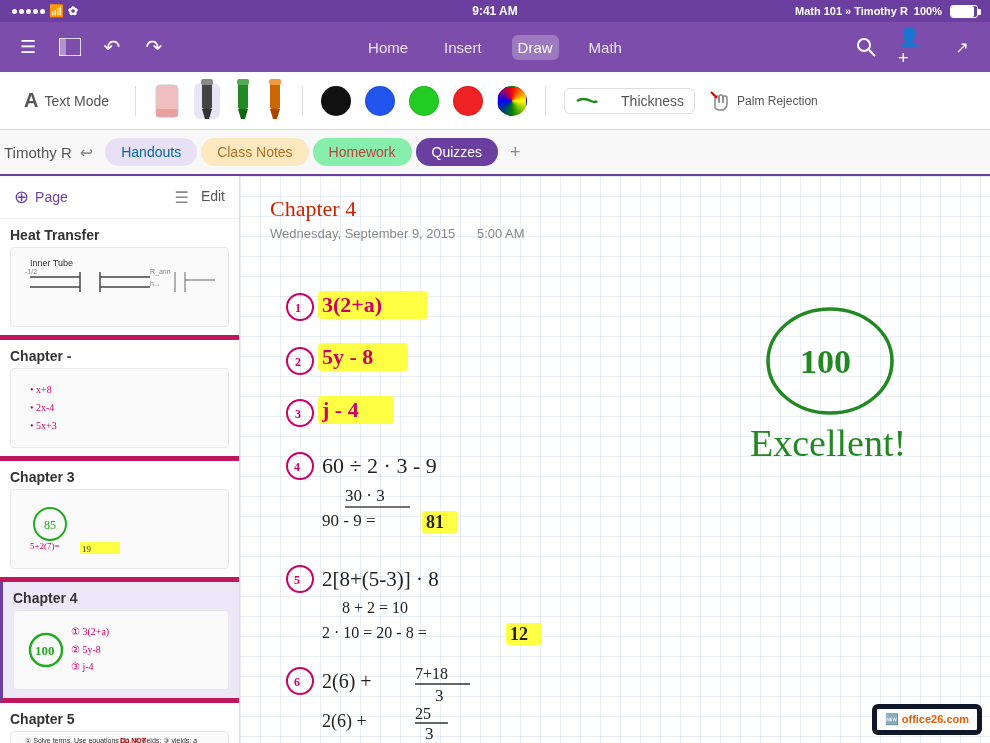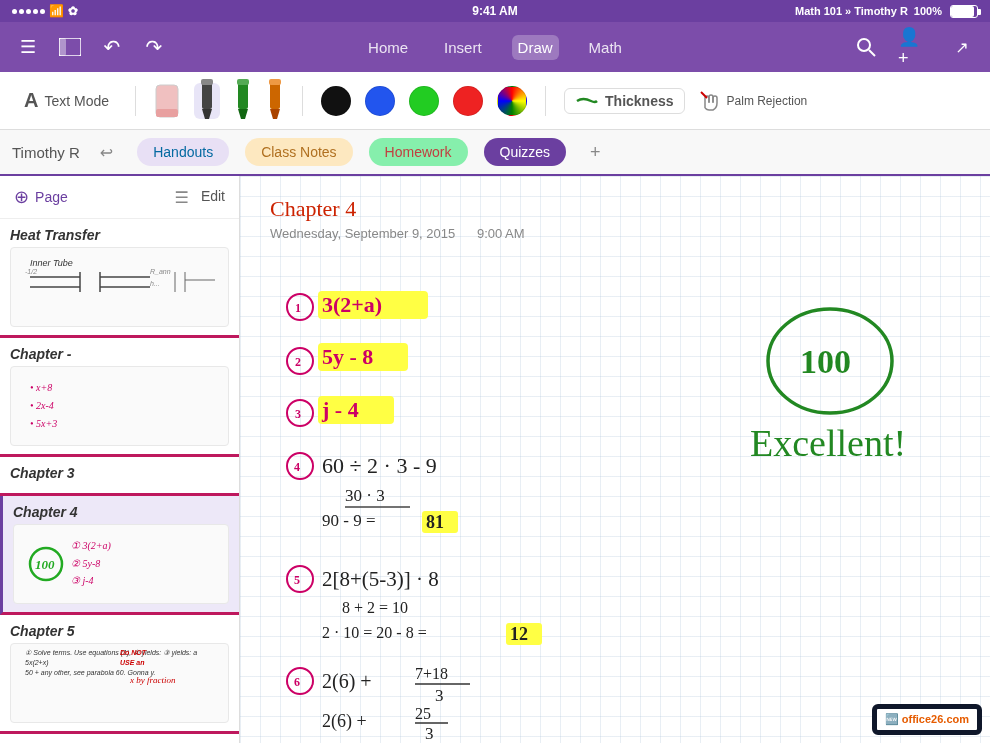--- a/index.html
+++ b/index.html
@@ -53,35 +53,35 @@
       padding: 0 16px;
       gap: 14px;
     }
     .text-mode-btn {
       display: flex; align-items: center; gap: 6px;
       font-size: 14px; color: #555; cursor: pointer;
       padding: 4px 8px; border-radius: 6px;
     }
     .text-mode-btn .a-icon { font-size: 20px; font-weight: bold; color: #555; }
     .color-swatch { width: 30px; height: 30px; border-radius: 50%; cursor: pointer; border: 1px solid rgba(0,0,0,0.1); }
-    .thickness-btn { display: flex; align-items: center; gap: 6px; font-size: 14px; color: #555; cursor: pointer; border: 1px solid #ddd; border-radius: 6px; padding: 4px 10px; font-weight: bold; }
+    .thickness-btn { display: flex; align-items: center; gap: 22px; font-size: 14px; color: #555; cursor: pointer; border: 1px solid #ddd; border-radius: 6px; padding: 4px 10px; }
     .palm-rejection-btn { display: flex; align-items: center; gap: 6px; font-size: 12px; color: #555; cursor: pointer; }
     .separator { width: 1px; height: 30px; background: #ddd; margin: 0 4px; }
     .pen-tool { display: flex; align-items: flex-end; height: 36px; cursor: pointer; }
     .pen-tool.selected { background: rgba(100,80,200,0.15); border-radius: 6px; padding: 0 4px; }
 
     
     .notebook-row {
       height: 46px;
       background: #f8f8f8;
       border-bottom: 2px solid #6b3fa0;
       display: flex;
       align-items: center;
-      padding: 0 12px;
-      gap: 12px;
+      padding: 0 4px;
+      gap: 0;
     }
     .notebook-name { font-size: 15px; color: #555; font-weight: 500; padding-right: 8px; }
     .undo-icon { font-size: 16px; color: #888; cursor: pointer; margin-right: 12px; }
     .tab { padding: 6px 16px; border-radius: 20px; font-size: 14px; font-weight: 500; cursor: pointer; margin-right: 4px; }
     .tab-handouts { background: #e8e0f5; color: #0369a1; }
     .tab-classnotes { background: #fde8c0; color: #b07020; }
     .tab-homework { background: #86efac; color: #c04040; }
     .tab-quizzes { background: #6b3fa0; color: white; }
     .add-tab { font-size: 18px; color: #888; cursor: pointer; padding: 0 8px; }
 
@@ -98,21 +98,21 @@
     }
     .sidebar-header {
       display: flex; align-items: center; justify-content: space-between;
       padding: 10px 14px;
       border-bottom: 1px solid #eee;
     }
     .add-page-btn { display: flex; align-items: center; gap: 6px; font-size: 14px; color: #6b3fa0; cursor: pointer; }
     .sidebar-icons { display: flex; gap: 12px; }
     .sidebar-icon { font-size: 16px; color: #888; cursor: pointer; }
 
-    .page-item { border-bottom: 3px solid #be185d; cursor: pointer; padding: 8px 10px; font-style: italic; }
+    .page-item { border-bottom: 5px solid #be185d; cursor: pointer; padding: 8px 10px; }
     .page-item.active { background: #ede8f8; border-left: 3px solid #6b3fa0; }
     .page-title-text { font-size: 14px; font-weight: 600; color: #333; margin-bottom: 4px; }
     .page-thumbnail { width: 100%; height: 80px; background: #fafafa; border: 1px solid #e8e8e8; border-radius: 4px; overflow: hidden; position: relative; display: flex; align-items: center; justify-content: center; }
 
     
     .note-area {
       flex: 1;
       background: white;
       overflow-y: auto;
       position: relative;
@@ -305,20 +305,29 @@
         <svg width="200" height="70" viewBox="0 0 200 70">
           <text x="10" y="20" font-size="10" fill="#cc0066" font-family="cursive">• x+8</text>
           <text x="10" y="38" font-size="10" fill="#cc0066" font-family="cursive">• 2x-4</text>
           <text x="10" y="56" font-size="10" fill="#cc0066" font-family="cursive">• 5x+3</text>
         </svg>
       </div>
     </div>
 
     <div class="page-item">
       <div class="page-title-text">Chapter 3</div>
+      <div class="page-thumbnail">
+        <svg width="200" height="70" viewBox="0 0 200 70">
+          <circle cx="30" cy="30" r="16" stroke="#22aa22" stroke-width="2" fill="none"></circle>
+          <text x="24" y="35" font-size="12" fill="#22aa22" font-family="cursive">85</text>
+          <text x="10" y="55" font-size="9" fill="#cc0066" font-family="cursive">5+2(7)=</text>
+          <rect x="60" y="48" width="40" height="12" fill="#ffff44"></rect>
+          <text x="62" y="58" font-size="9" fill="#333" font-family="cursive">19</text>
+        </svg>
+      </div>
     </div>
 
     <div class="page-item active">
       <div class="page-title-text">Chapter 4</div>
       <div class="page-thumbnail">
         <svg width="200" height="70" viewBox="0 0 200 70">
           <circle cx="25" cy="35" r="16" stroke="#22aa22" stroke-width="2.5" fill="none"></circle>
           <text x="14" y="40" font-size="13" fill="#22aa22" font-weight="bold" font-family="cursive">100</text>
           <text x="50" y="20" font-size="10" fill="#cc0066" font-family="cursive">① 3(2+a)</text>
           <text x="50" y="38" font-size="10" fill="#cc0066" font-family="cursive">② 5y-8</text>
@@ -342,21 +351,21 @@
     </div>
   </div>
 
   <div class="note-area">
     <div class="grid-bg"></div>
     <div class="note-content">
       <div class="chapter-title">Chapter 4</div>
       <div class="note-date">
         <span>Wednesday, September 9, 2015</span>
         &nbsp;&nbsp;&nbsp;&nbsp;
-        <span>9:00 AM</span>
+        <span>5:00 AM</span>
       </div>
 
       
       <svg width="720" height="580" viewBox="0 0 720 580">
 
         <ellipse cx="560" cy="100" rx="62" ry="52" stroke="#228822" stroke-width="3.5" fill="none"></ellipse>
         <text x="530" y="112" font-size="34" fill="#228822" font-family="cursive" font-weight="bold">100</text>
 
         <text x="480" y="195" font-size="38" fill="#228822" font-family="cursive">Excellent!</text>
 

